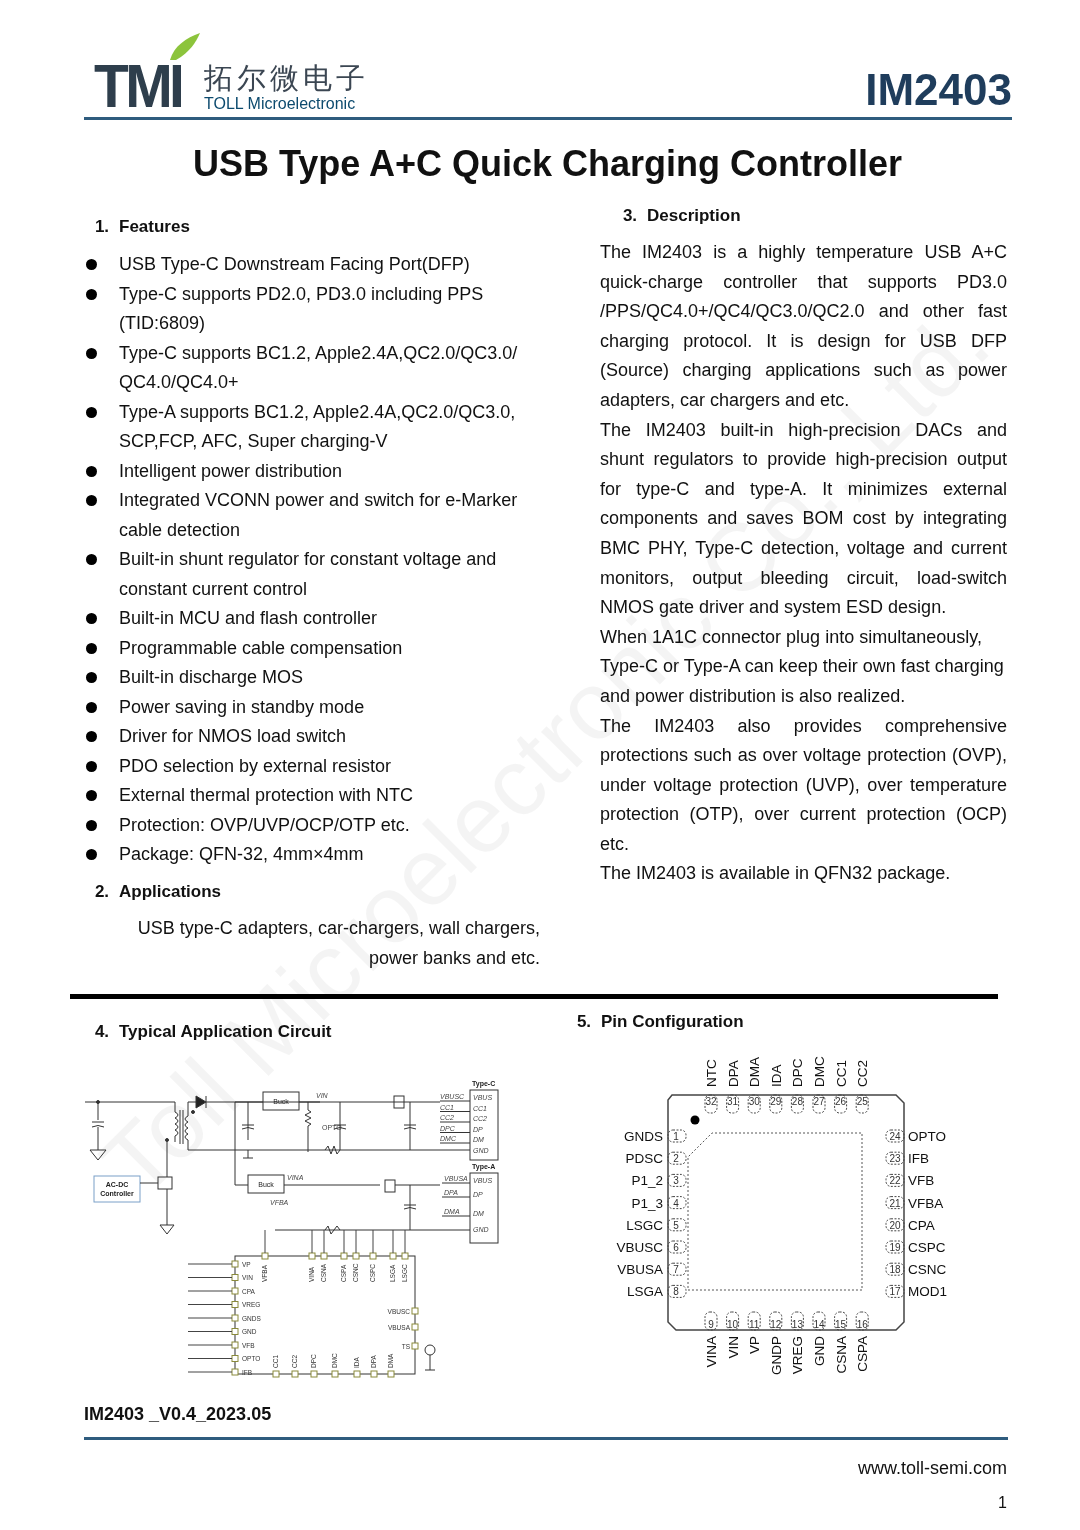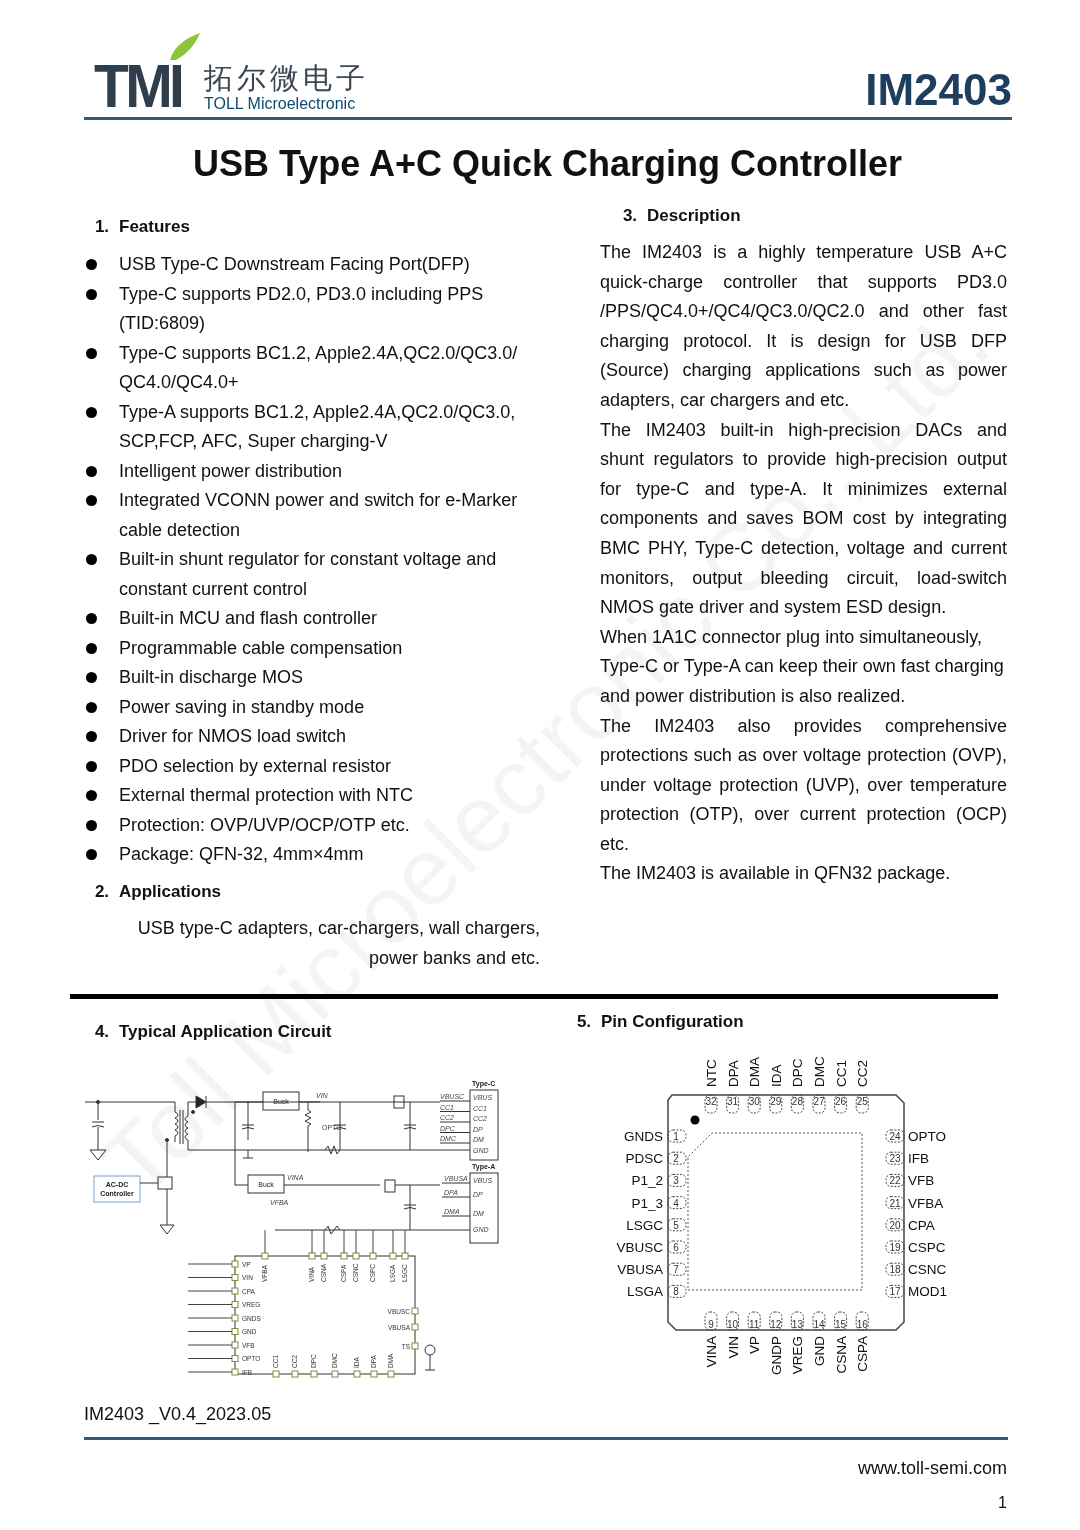--- a/index.html
+++ b/index.html
@@ -16,21 +16,21 @@
   .h2 { font-size:17px; font-weight:bold; line-height:26px;text-align:center; }
   .h2 .num { display:inline-block; width:34px; }
   .feat-list { left:84px; top:250px; width:470px; font-size:18px; line-height:29.5px; }
   .feat-item { position:relative; padding-left:35px; }
   .feat-item .bullet { position:absolute; left:2px; top:9px; width:11px; height:11px; border-radius:50%; background:#000; }
   .apps-text { left:85px; top:914px; width:455px; font-size:18px; line-height:29.5px;text-align:right; }
   .desc-text { left:600px; top:238px; width:407px; font-size:18px; line-height:29.6px; text-align:justify; }
   .desc-text p { margin:0; }
   .divider { left:70px; top:994px; width:928px; height:5px; background:#000; }
   .footer-rule { left:84px; top:1437px; width:924px; height:3px; background:#2f5c7e; }
-  .footer-left { left:84px; top:1404px; font-size:18px; }
+  .footer-left { left:84px; top:1404px; font-size:18px;font-weight:bold; }
   .footer-right { right:73px; top:1458px; font-size:18px; }
   .page-no { right:73px; top:1494px; font-size:16px; }
   .watermark { left:80px; top:560px; font-size:96px; color:rgba(0,0,0,0.045); transform:rotate(-45deg); transform-origin:left top; white-space:nowrap; font-weight:normal; pointer-events:none; top:1140px; }
   svg text { font-family:"Liberation Sans", sans-serif; }
 </style>
 </head>
 <body>
 
 <svg class="abs logo-leaf" viewBox="0 0 34 30">
   <path d="M2 28 C6 14, 18 6, 32 1 C28 10, 22 20, 8 28 Z" fill="#8cc43c"></path>

